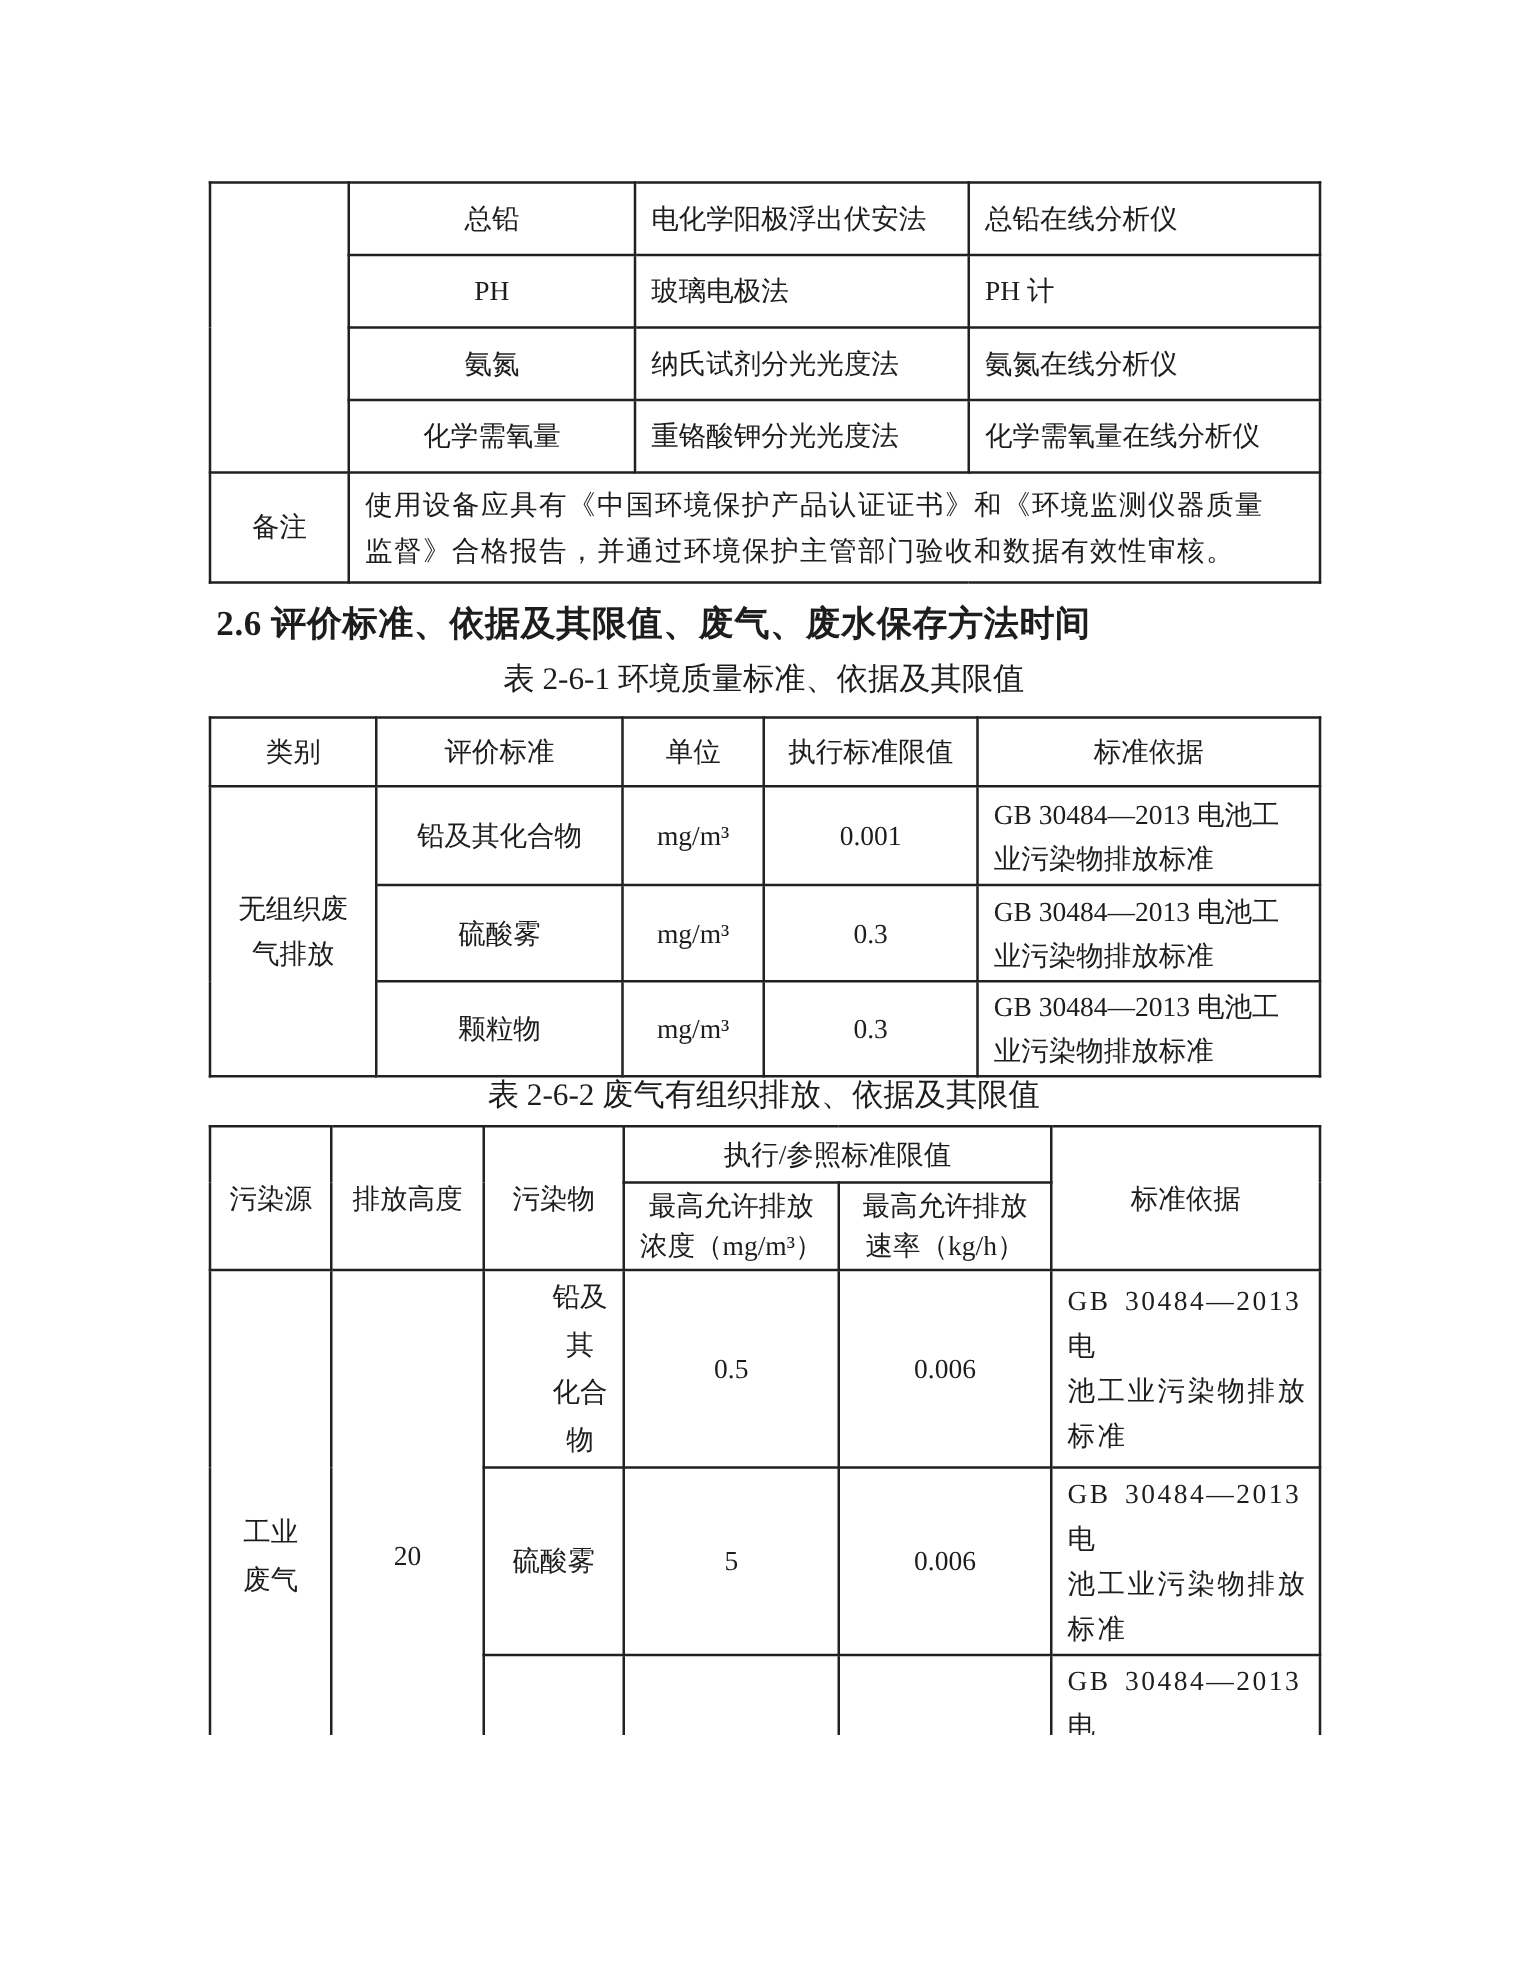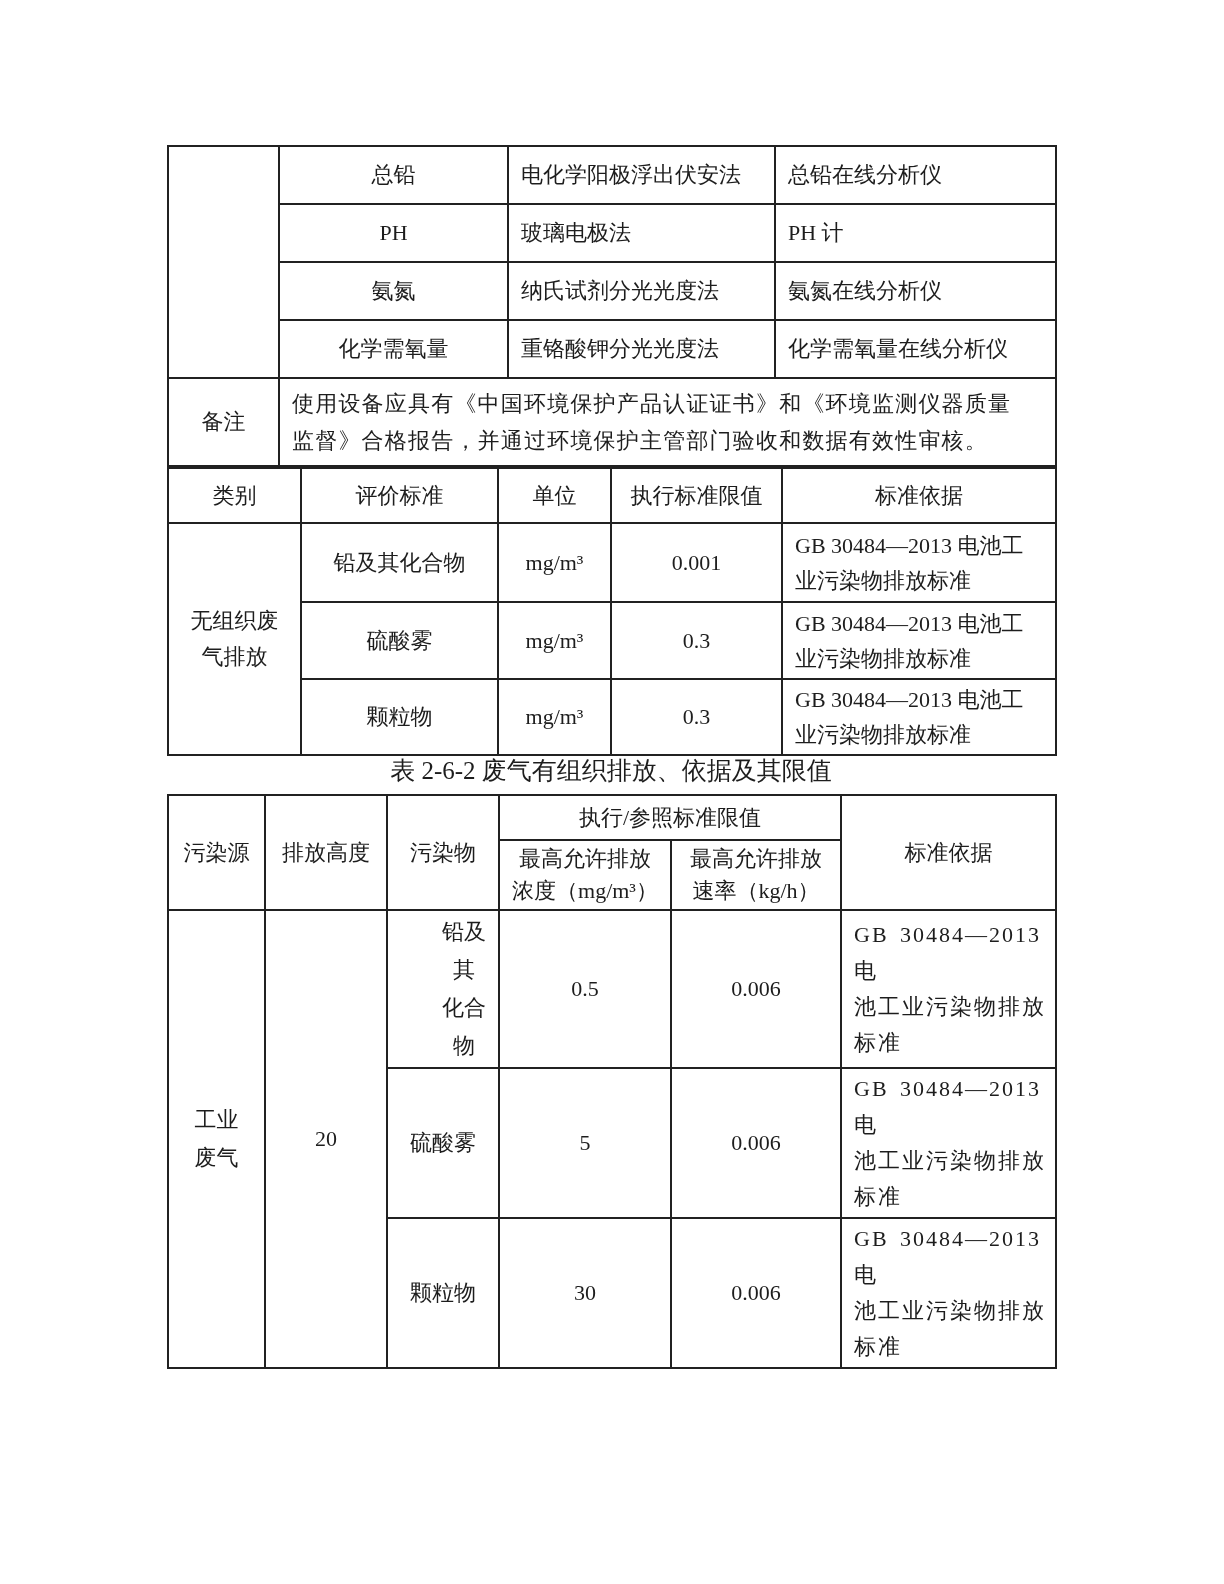--- a/index.html
+++ b/index.html
@@ -83,21 +83,23 @@
           <td class="left">化学需氧量在线分析仪</td>
         </tr>
         <tr class="r88">
           <td>备注</td>
           <td colspan="3" class="left preline note-text">使用设备应具有《中国环境保护产品认证证书》和《环境监测仪器质量
 监督》合格报告，并通过环境保护主管部门验收和数据有效性审核。</td>
         </tr>
       </tbody>
     </table>
 
+    <div class="section-heading">2.6 评价标准、依据及其限值、废气、废水保存方法时间</div>
 
+    <div class="caption caption-1">表 2-6-1  环境质量标准、依据及其限值</div>
     <table>
       <colgroup>
         <col style="width:133px">
           <col style="width:197px">
           <col style="width:113px">
           <col style="width:171px">
           <col style="width:274px">
       </colgroup>
       <tbody>
         <tr class="h55">

